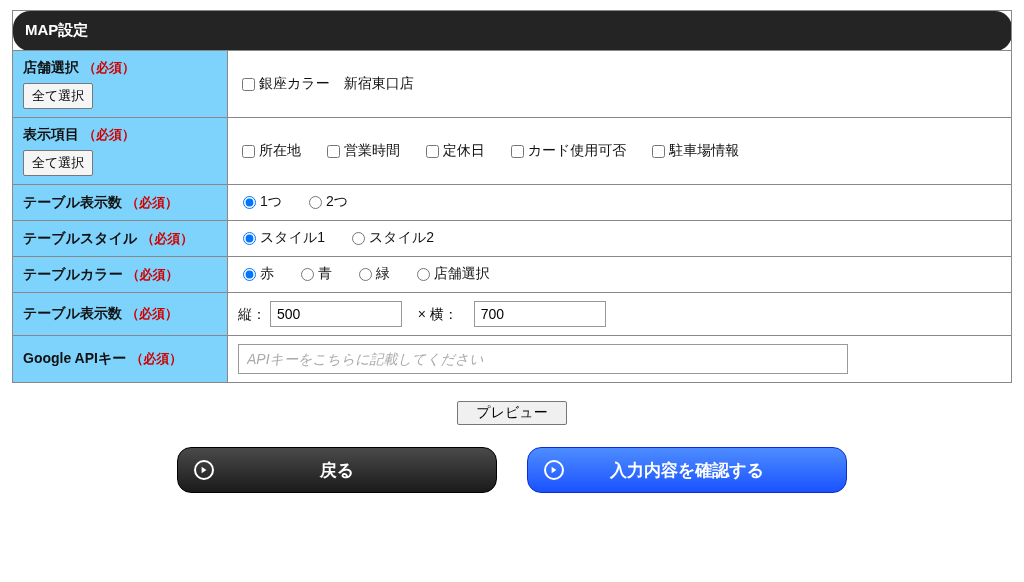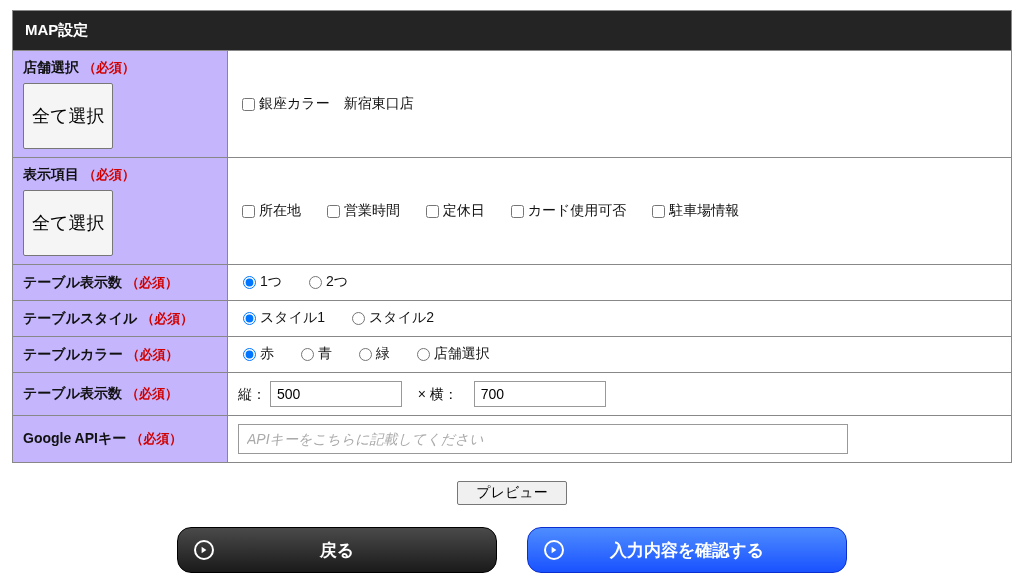--- a/index.html
+++ b/index.html
@@ -19,44 +19,45 @@
     border-collapse: collapse;
     border: 1px solid #888;
   }
   .settings th.header {
     background: #242424;
     color: #fff;
     font-weight: bold;
     text-align: left;
     padding: 10px 12px;
     font-size: 15px;
+    border-radius: 17px;
   }
   .settings th.rowlabel {
     width: 215px;
-    background: #c4b5fd;
+    background: #7dd3fc;
     border: 1px solid #888;
     text-align: left;
     vertical-align: middle;
     padding: 8px 10px;
     font-weight: bold;
   }
   .settings td.rowval {
     border: 1px solid #888;
     padding: 8px 10px;
     vertical-align: middle;
   }
   .req {
     color: #d00000;
     font-weight: bold;
     font-size: 13px;
   }
   .select-all-btn {
     margin-top: 6px;
-    padding: 20px 8px;
-    font-size: 18px;
+    padding: 3px 8px;
+    font-size: 13px;
     background: #f5f5f5;
     border: 1px solid #777;
     border-radius: 2px;
     cursor: pointer;
     font-family: Liberation Serif, serif;
   }
   .chk-item, .rad-item {
     display: inline-flex;
     align-items: flex-start;
     margin-right: 18px;

